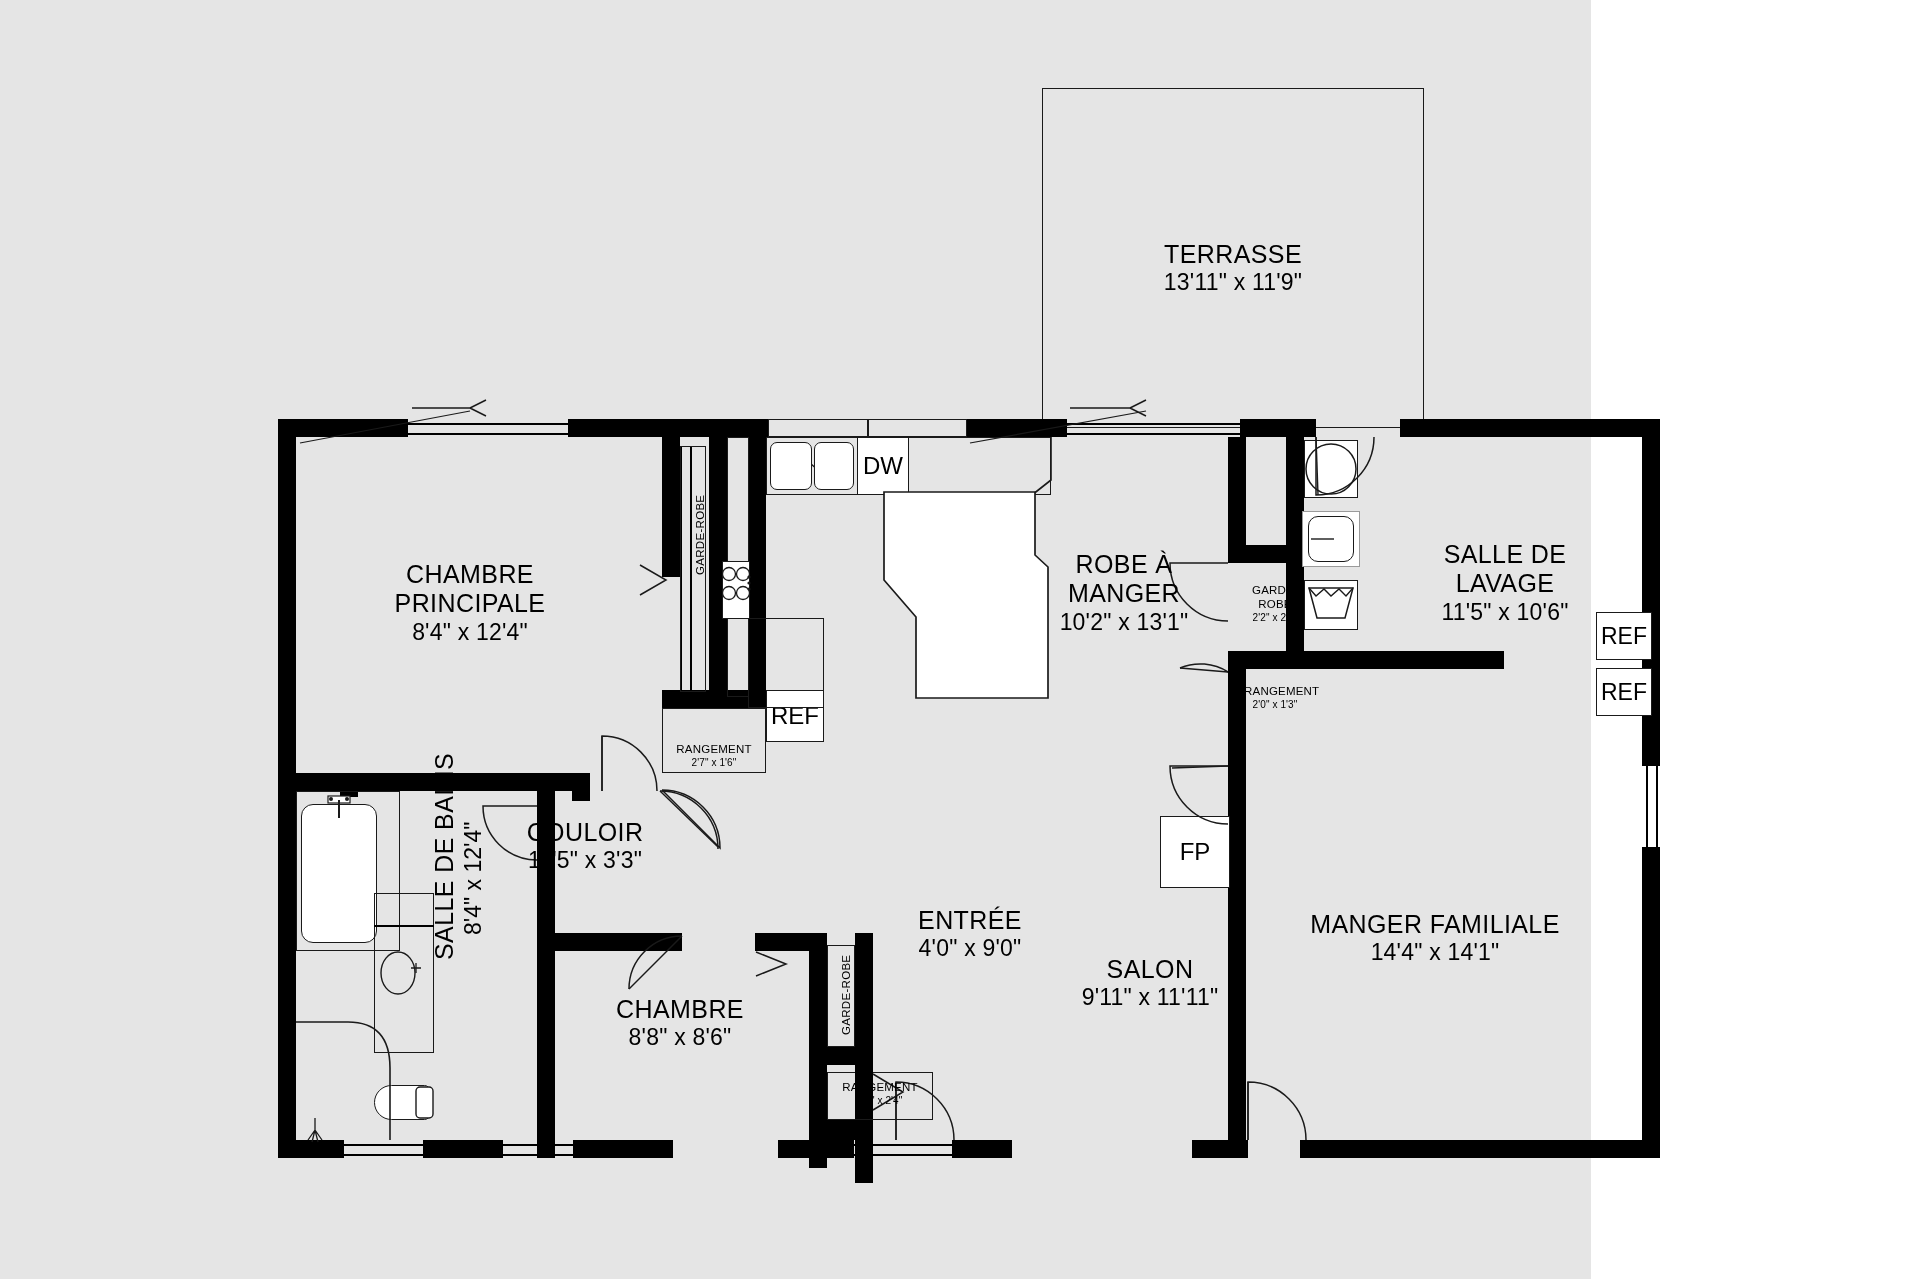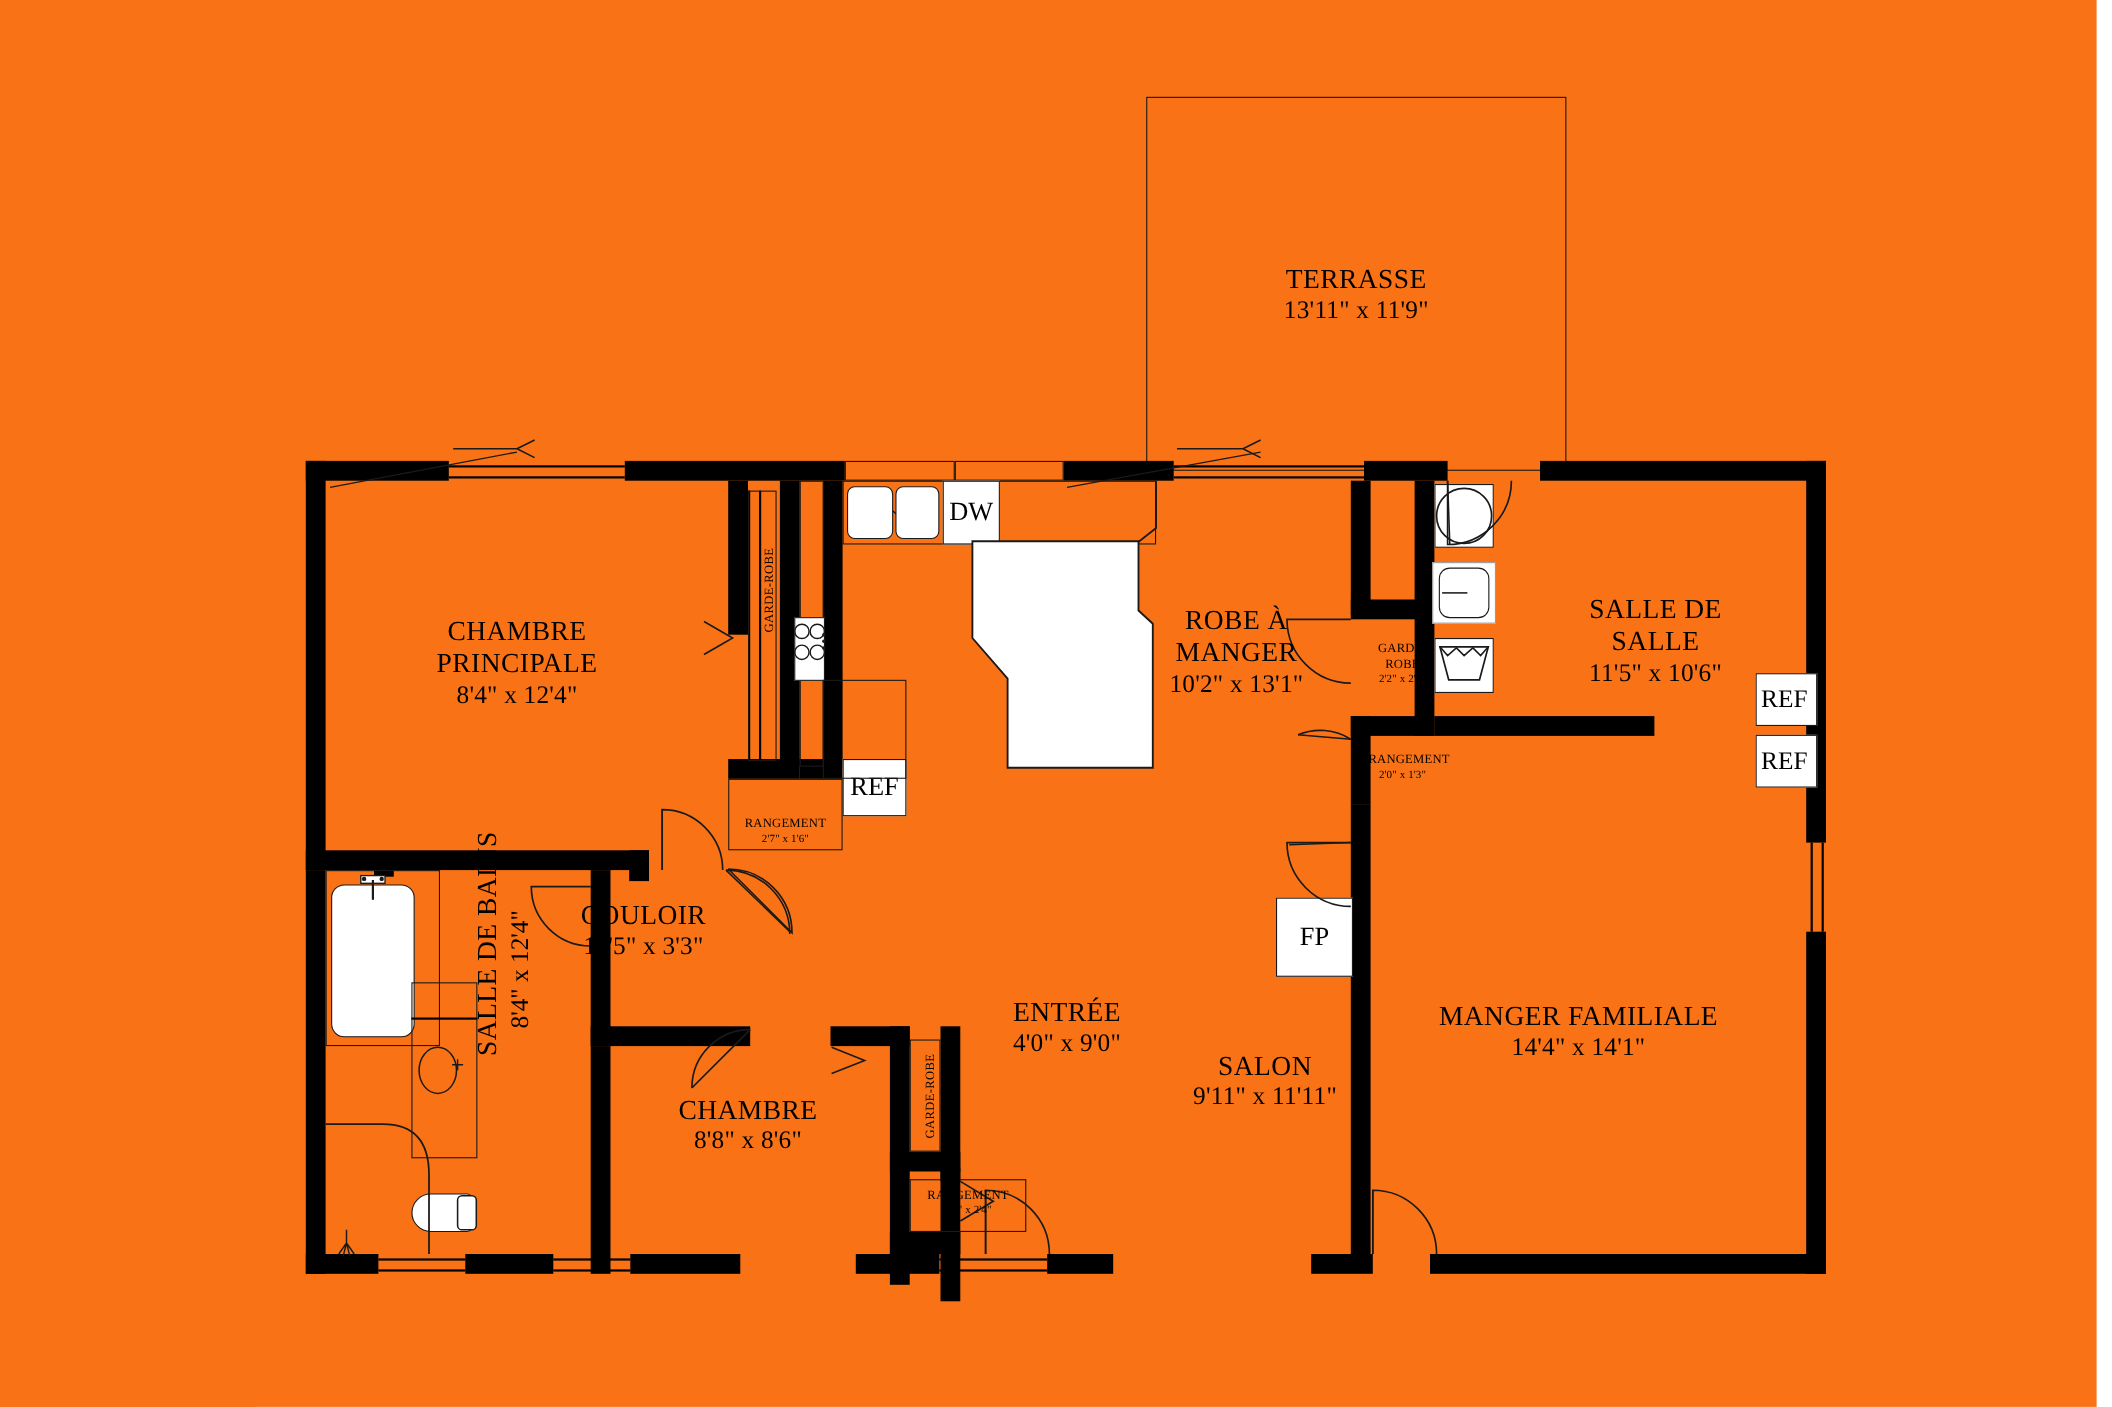--- a/index.html
+++ b/index.html
@@ -1,17 +1,17 @@
 <!DOCTYPE html>
 <html><head>
 <meta charset="utf-8">
 <style>
   html,body{margin:0;padding:0;background:#ffffff;}
   body{width:1920px;height:1279px;font-family:"Liberation Sans",sans-serif;overflow:hidden;}
-  #plan{position:relative;width:1906px;height:1279px;background:#f97316;font-family:Liberation Serif, serif;}
+  #plan{position:relative;width:1591px;height:1279px;background:#e5e5e5;}
 
   
   .wall{position:absolute;background:#000;}
   .thin{position:absolute;background:#000;}
   .box{position:absolute;border:1.6px solid #1a1a1a;background:#fff;box-sizing:border-box;}
   .boxg{position:absolute;border:1.6px solid #9a9a9a;background:#fff;box-sizing:border-box;}
   .openbox{position:absolute;border:1.6px solid #1a1a1a;box-sizing:border-box;background:transparent;}
 
   
   .lbl{position:absolute;text-align:center;color:#000;line-height:1.17;white-space:nowrap;}
@@ -259,21 +259,21 @@
 
 
   <div class="lbl two" style="left:1014px;top:550px;width:220px;">
     <span class="nm">ROBE À</span>
     <span class="nm">MANGER</span>
     <span class="dm">10'2" x 13'1"</span>
   </div>
 
   <div class="lbl two" style="left:1380px;top:540px;width:250px;">
     <span class="nm">SALLE DE</span>
-    <span class="nm">SALLE</span>
+    <span class="nm">LAVAGE</span>
     <span class="dm">11'5" x 10'6"</span>
   </div>
 
   <div class="lbl" style="left:470px;top:818px;width:230px;">
     <span class="nm">COULOIR</span><br>
     <span class="dm">11'5" x 3'3"</span>
   </div>
 
   <div class="vert" style="left:430px;top:960px;transform:rotate(-90deg);transform-origin:0 0;">
     <span style="font-size:25px;letter-spacing:.4px;">SALLE DE BAINS</span>

